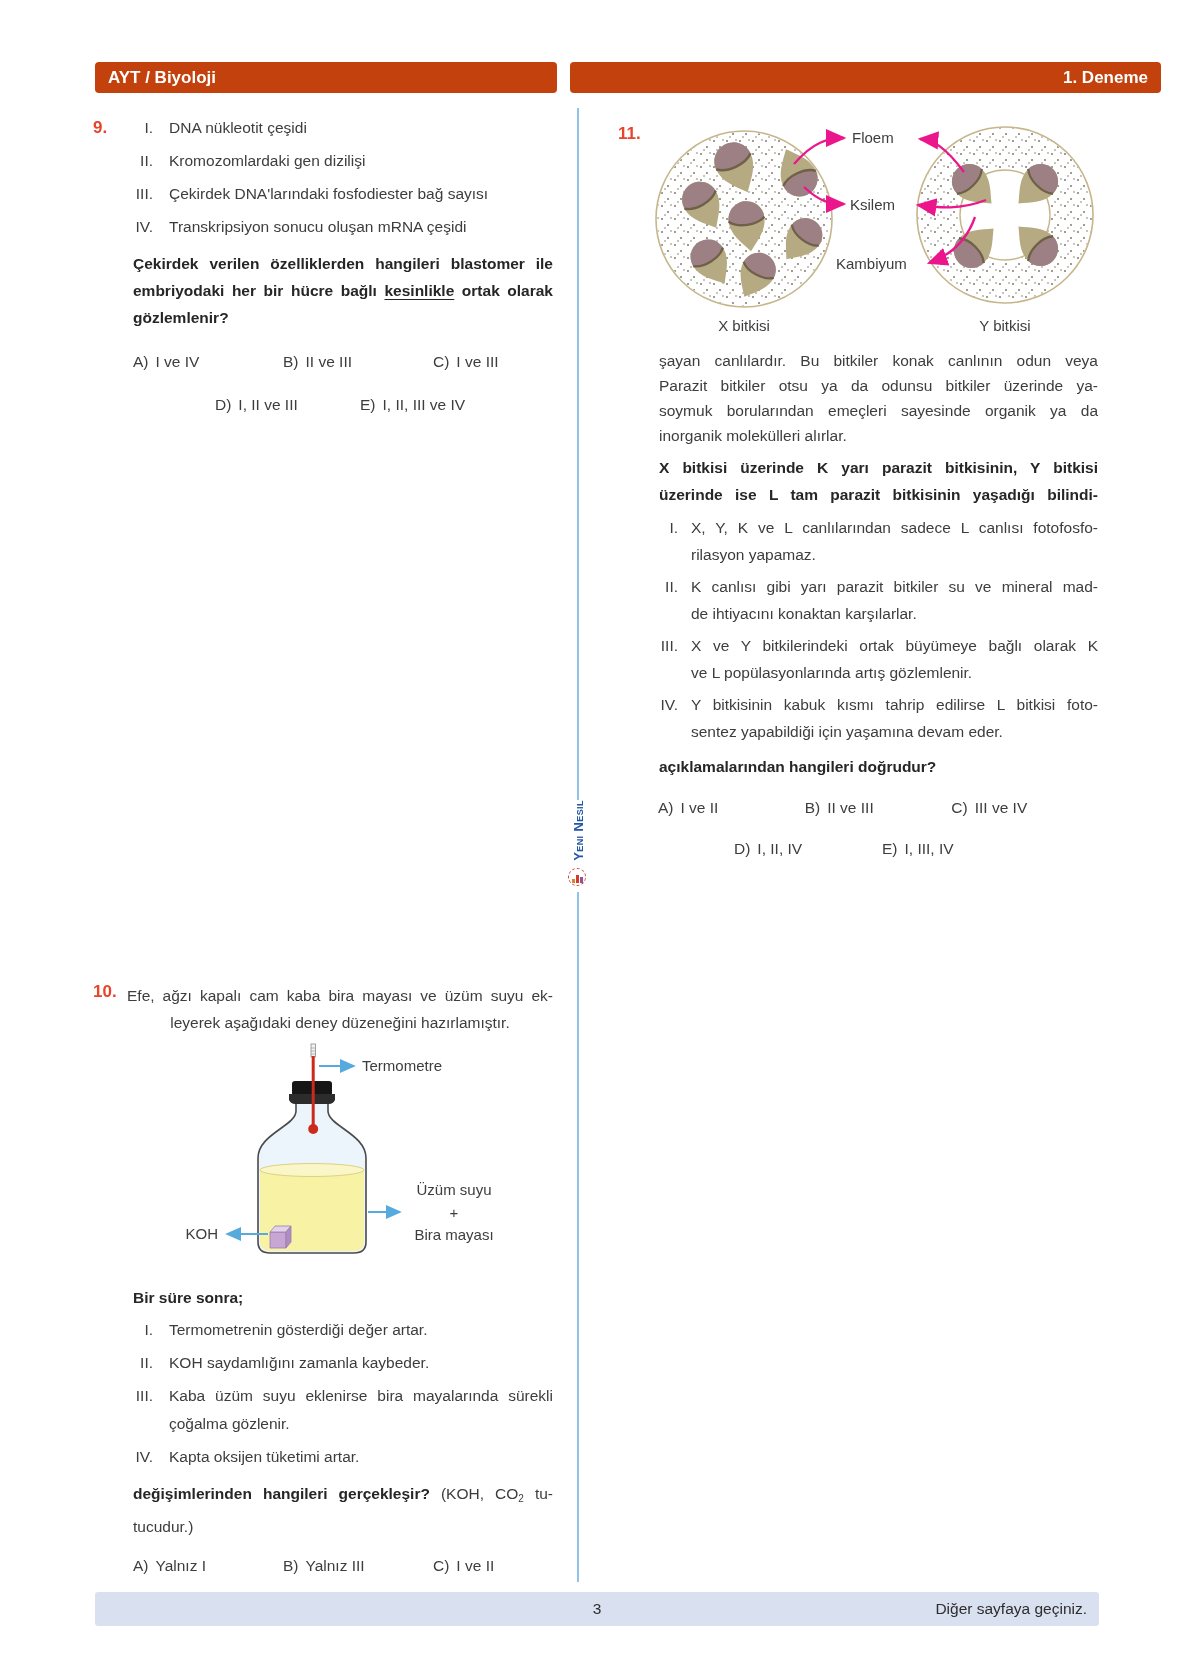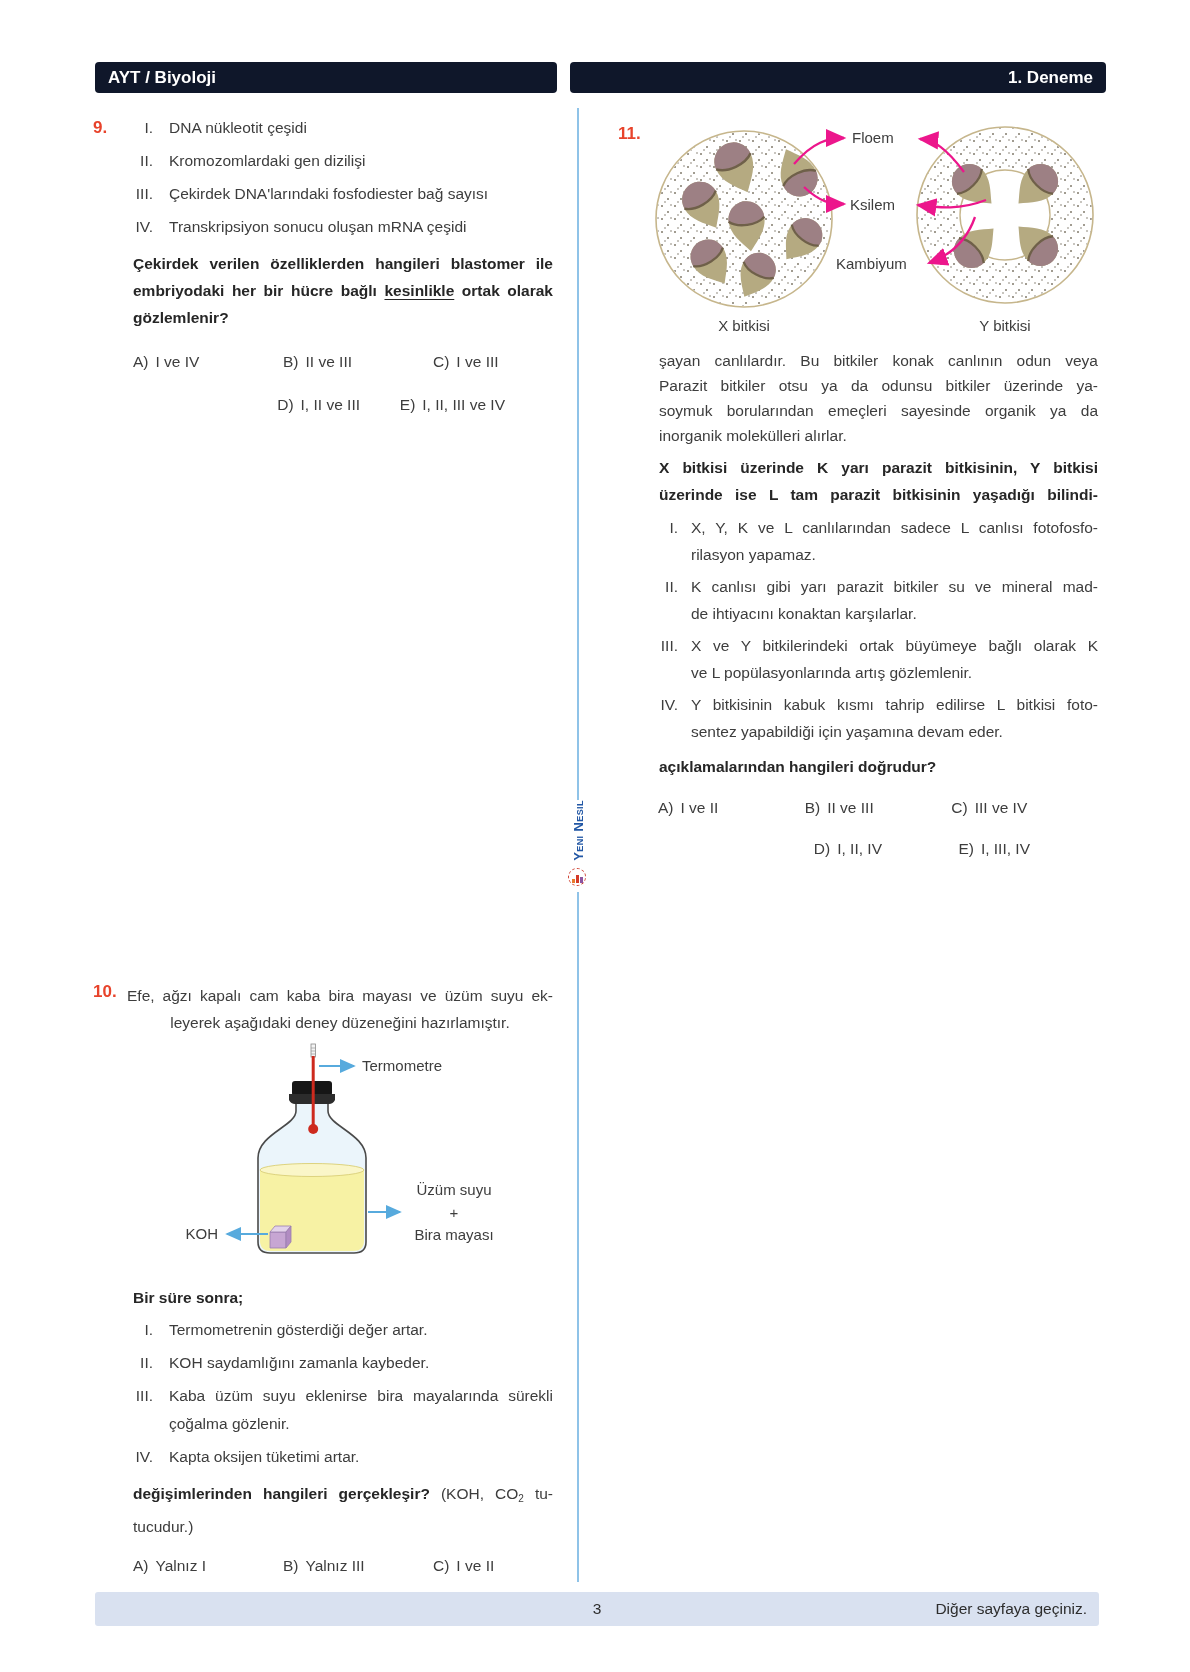--- a/index.html
+++ b/index.html
@@ -1,24 +1,24 @@
 <!DOCTYPE html>
 <html><head>
 <meta charset="utf-8">
 <title>AYT Biyoloji</title>
 <style>
   * { margin:0; padding:0; box-sizing:border-box; }
   body { background:#ffffff; font-family:"Liberation Sans","DejaVu Sans",sans-serif; }
   .page { position:relative; width:1190px; height:1672px; background:#fff; color:#3d3d3d; overflow:hidden; }
 
   
-  .hdr { position:absolute; top:62px; height:31px; background:#0f172a; color:#fff;
+  .hdr { position:absolute; top:62px; height:31px; background:#c2410c; color:#fff;
          font-size:17px; font-weight:bold; line-height:31px; border-radius:4px; padding:0 13px; }
   .hdr-left  { left:95px;  width:462px; }
-  .hdr-right { left:570px; width:536px; text-align:right; }
+  .hdr-right { left:570px; width:591px; text-align:right; }
   .footer { position:absolute; left:95px; top:1592px; width:1004px; height:34px;
             background:#d9e1f0; border-radius:3px; color:#2d2d2d; font-size:15.5px; line-height:34px; }
   .footer .pg   { position:absolute; left:0; width:100%; text-align:center; }
   .footer .next { position:absolute; right:12px; }
 
   
   .divider { position:absolute; left:577px; width:2px; background:#8fc3e8; }
   .seg1 { top:108px; height:692px; }
   .seg2 { top:892px; height:690px; }
   .brand { position:absolute; left:561px; top:790px; width:34px; height:110px; }
@@ -53,21 +53,21 @@
   #q11 .itx { margin-left:13px; }
   .itx .line { line-height:20px; }
   .itx .line + .line { margin-top:8px; }
 
   .stem, .para { margin-left:6px; }
   #q11 .stem, #q11 .para { margin-left:7px; }
   .stem .line { line-height:27px; }
   .para .line { line-height:25px; }
 
   .opts { margin-left:6px; margin-top:16px; display:flex; }
-  .opts.r2 { margin-top:9px; padding-left:82px;text-align:right; }
+  .opts.r2 { margin-top:9px; padding-left:82px; }
   #q11 .opts.r2 { padding-left:76px; }
   .opt { width:150px; white-space:nowrap; line-height:25px; }
   .opt:last-child { width:auto; }
   .opts.r2 .opt { width:145px; }
   #q11 .opt { width:150px; } #q11 .opts.r2 .opt { width:148px; }
   .opt .ol { margin-right:7px; }
 
   
   #q10 .intro .line { line-height:27px;text-align:center; }
   #q10 svg { display:block; margin:6px 0 0 3px; }

